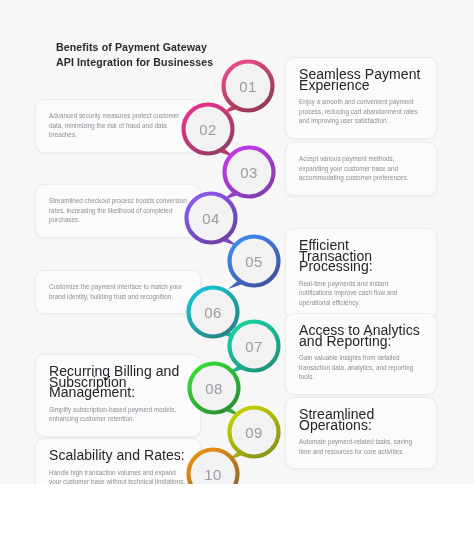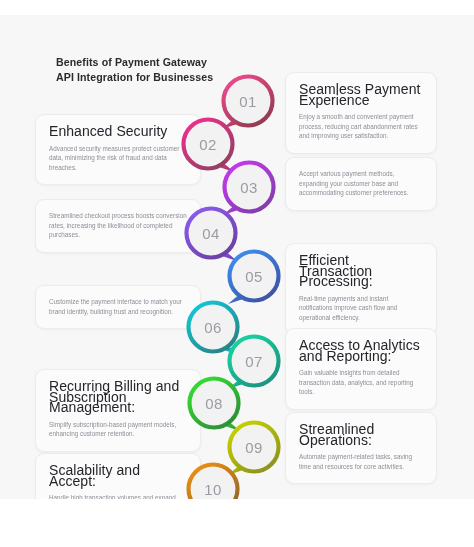--- a/index.html
+++ b/index.html
@@ -7,21 +7,20 @@
     width: 474px; height: 547px;
     background: #ffffff;
     font-family: "Liberation Sans", sans-serif;
     overflow: hidden;
   }
   #canvas {
     position: relative;
     width: 474px; height: 484px;
     background: #f7f7f8;
     overflow: hidden;
-    margin-top: 15px;
   }
   #title {
     position: absolute;
     left: 56px; top: 40px;
     width: 210px;
     font-size: 10.6px;
     line-height: 14.5px;
     font-weight: 700;
     color: #2b2b2e;
     letter-spacing: 0.1px;
@@ -80,21 +79,20 @@
     <span>Benefits of Payment Gateway</span><br>
     <span>API Integration for Businesses</span>
   </div>
 
   <div id="cards-layer">
       <div class="card right" style="top: 57px;">
         <div class="card-title">Seamless Payment Experience</div>
         <div class="card-body">Enjoy a smooth and convenient payment process, reducing cart abandonment rates and improving user satisfaction.</div>
       </div>
       <div class="card left" style="top: 99px;">
-        <div class="card-title">Enhanced Security</div>
         <div class="card-body">Advanced security measures protect customer data, minimizing the risk of fraud and data breaches.</div>
       </div>
       <div class="card right" style="top: 142px;">
         <div class="card-body">Accept various payment methods, expanding your customer base and accommodating customer preferences.</div>
       </div>
       <div class="card left" style="top: 184px;">
         <div class="card-body">Streamlined checkout process boosts conversion rates, increasing the likelihood of completed purchases.</div>
       </div>
       <div class="card right" style="top: 228px;">
         <div class="card-title">Efficient Transaction Processing:</div>
@@ -109,21 +107,21 @@
       </div>
       <div class="card left" style="top: 354px;">
         <div class="card-title">Recurring Billing and Subscription Management:</div>
         <div class="card-body">Simplify subscription-based payment models, enhancing customer retention.</div>
       </div>
       <div class="card right" style="top: 397px;">
         <div class="card-title">Streamlined Operations:</div>
         <div class="card-body">Automate payment-related tasks, saving time and resources for core activities.</div>
       </div>
       <div class="card left" style="top: 438px;">
-        <div class="card-title">Scalability and Accept:</div>
+        <div class="card-title">Scalability and Rates:</div>
         <div class="card-body">Handle high transaction volumes and expand your customer base without technical limitations.</div>
       </div>
     </div>
   <div id="bubbles-layer">
       <div class="bubble" style="left: 220px; top: 58px;">
         <svg viewBox="0 0 56 56">
           <defs>
             <linearGradient id="g0" x1="0.15" y1="0" x2="0.85" y2="1">
               <stop offset="0%" stop-color="#ef4a8d"></stop>
               <stop offset="100%" stop-color="#8d3a4f"></stop>

